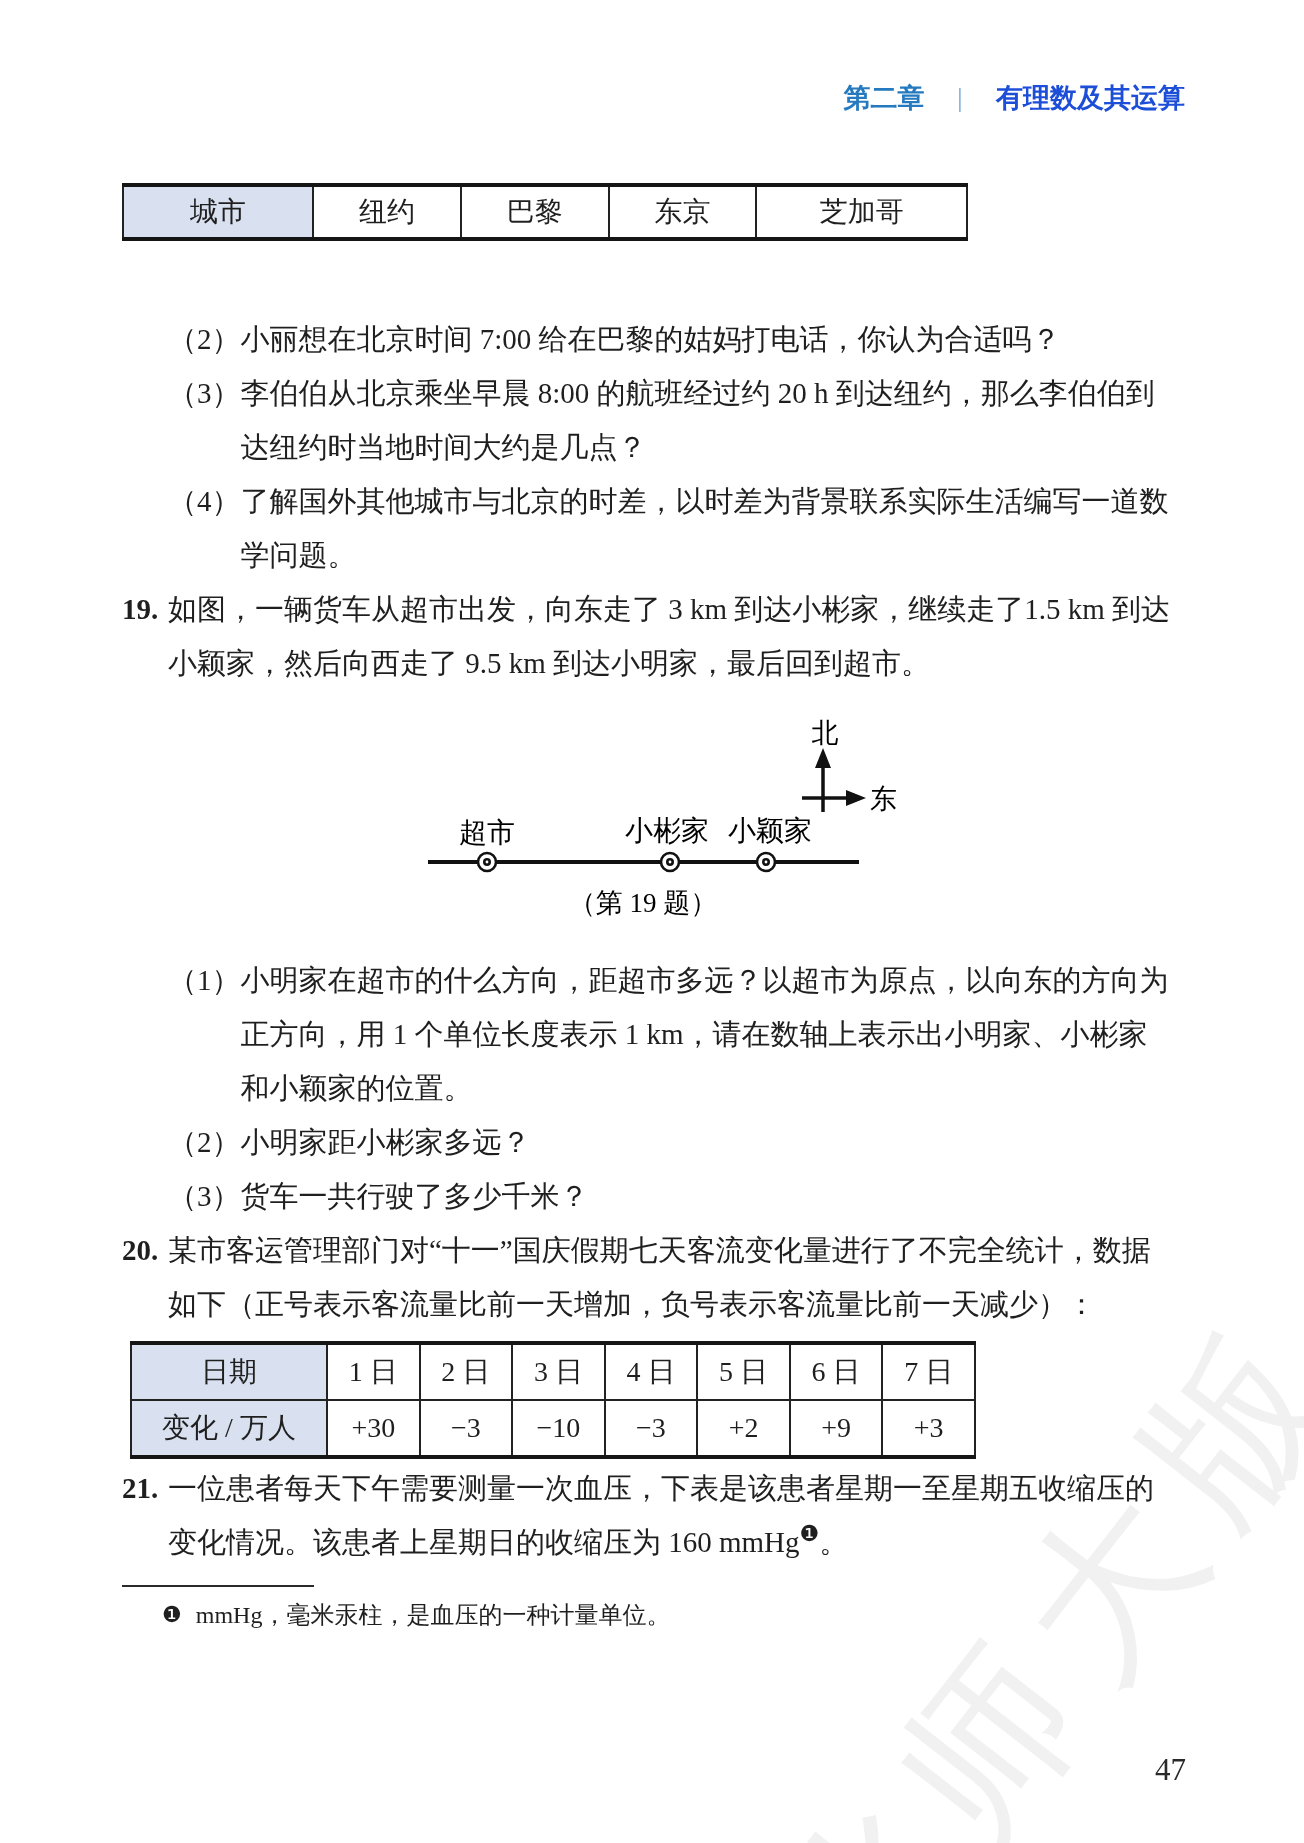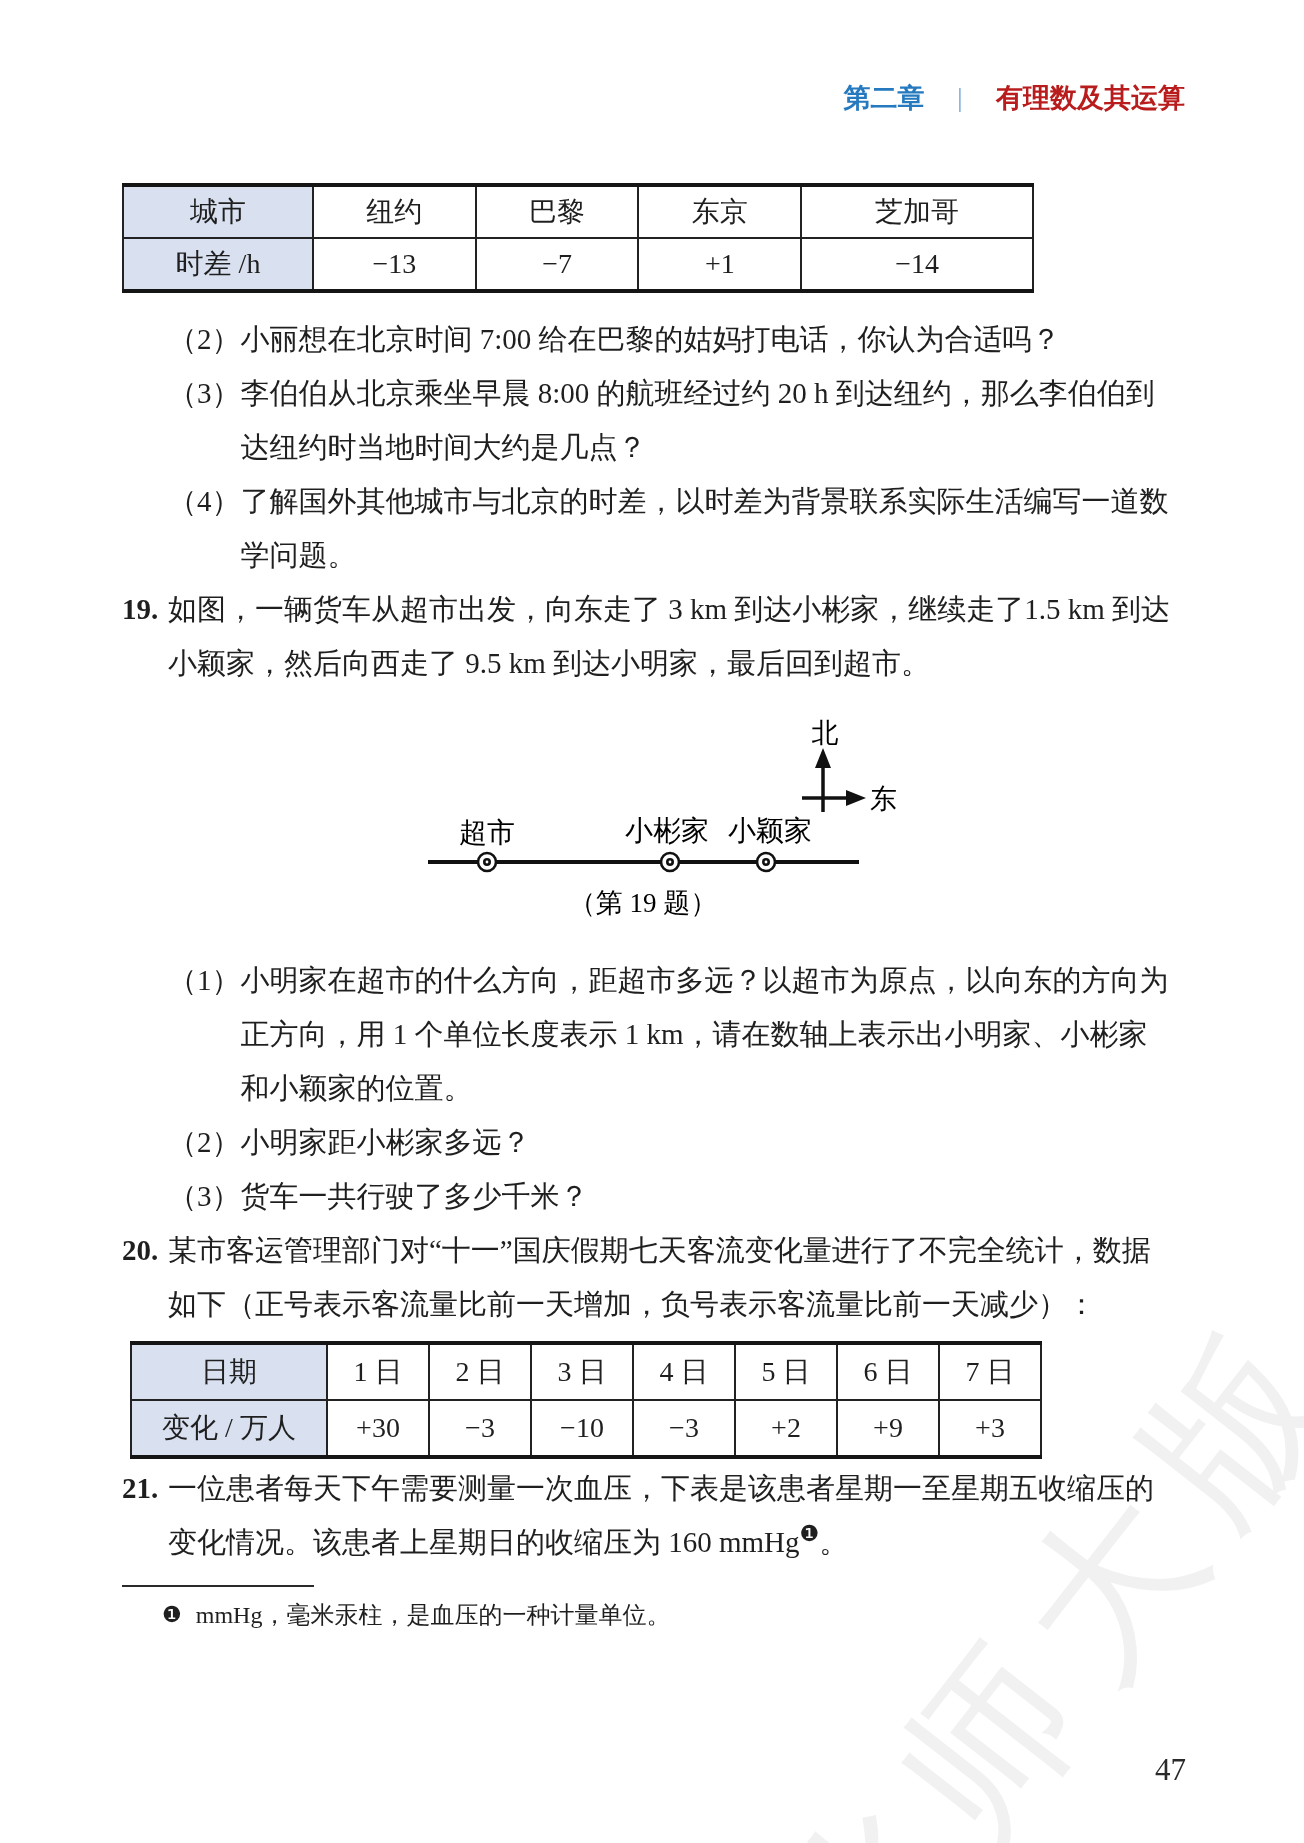--- a/index.html
+++ b/index.html
@@ -28,25 +28,25 @@
   
   .chap-header{
     position:absolute;top:80px;right:119px;
     display:flex;align-items:center;gap:24px;
     font-family:"Liberation Sans","DejaVu Sans",sans-serif;
     font-weight:bold;font-size:27px;
     z-index:2;
   }
   .chap-header .chapter{color:#2579be;}
   .chap-header .vbar{color:#2579be;font-weight:normal;font-size:24px;transform:scaleX(.6);}
-  .chap-header .ctitle{color:#b91c1c;}
+  .chap-header .ctitle{color:#1d4ed8;}
   
   table.datatable{
     border-collapse:collapse;
-    width:912px;
+    width:846px;
     border-top:4px solid #151515;
     border-bottom:4px solid #151515;
     font-size:28px;
     z-index:2;position:relative;
     background:#fff;
   }
   table.datatable td{
     border:2px solid #222;
     text-align:center;
     height:50px;
@@ -105,27 +105,20 @@
   </div>
 
   <table class="datatable t1">
     <tbody>
       <tr>
         <td class="labelcell">城市</td>
         <td>纽约</td>
         <td>巴黎</td>
         <td>东京</td>
         <td>芝加哥</td>
-      </tr>
-      <tr>
-        <td class="labelcell">时差 /h</td>
-        <td>−13</td>
-        <td>−7</td>
-        <td>+1</td>
-        <td>−14</td>
       </tr>
     </tbody>
   </table>
 
   <div class="content">
 
     <div class="parts" style="margin-left:46px">
       <div class="part">
         <span class="plabel">（2）</span>
         <span class="ptext">小丽想在北京时间 7:00 给在巴黎的姑妈打电话，你认为合适吗？</span>

